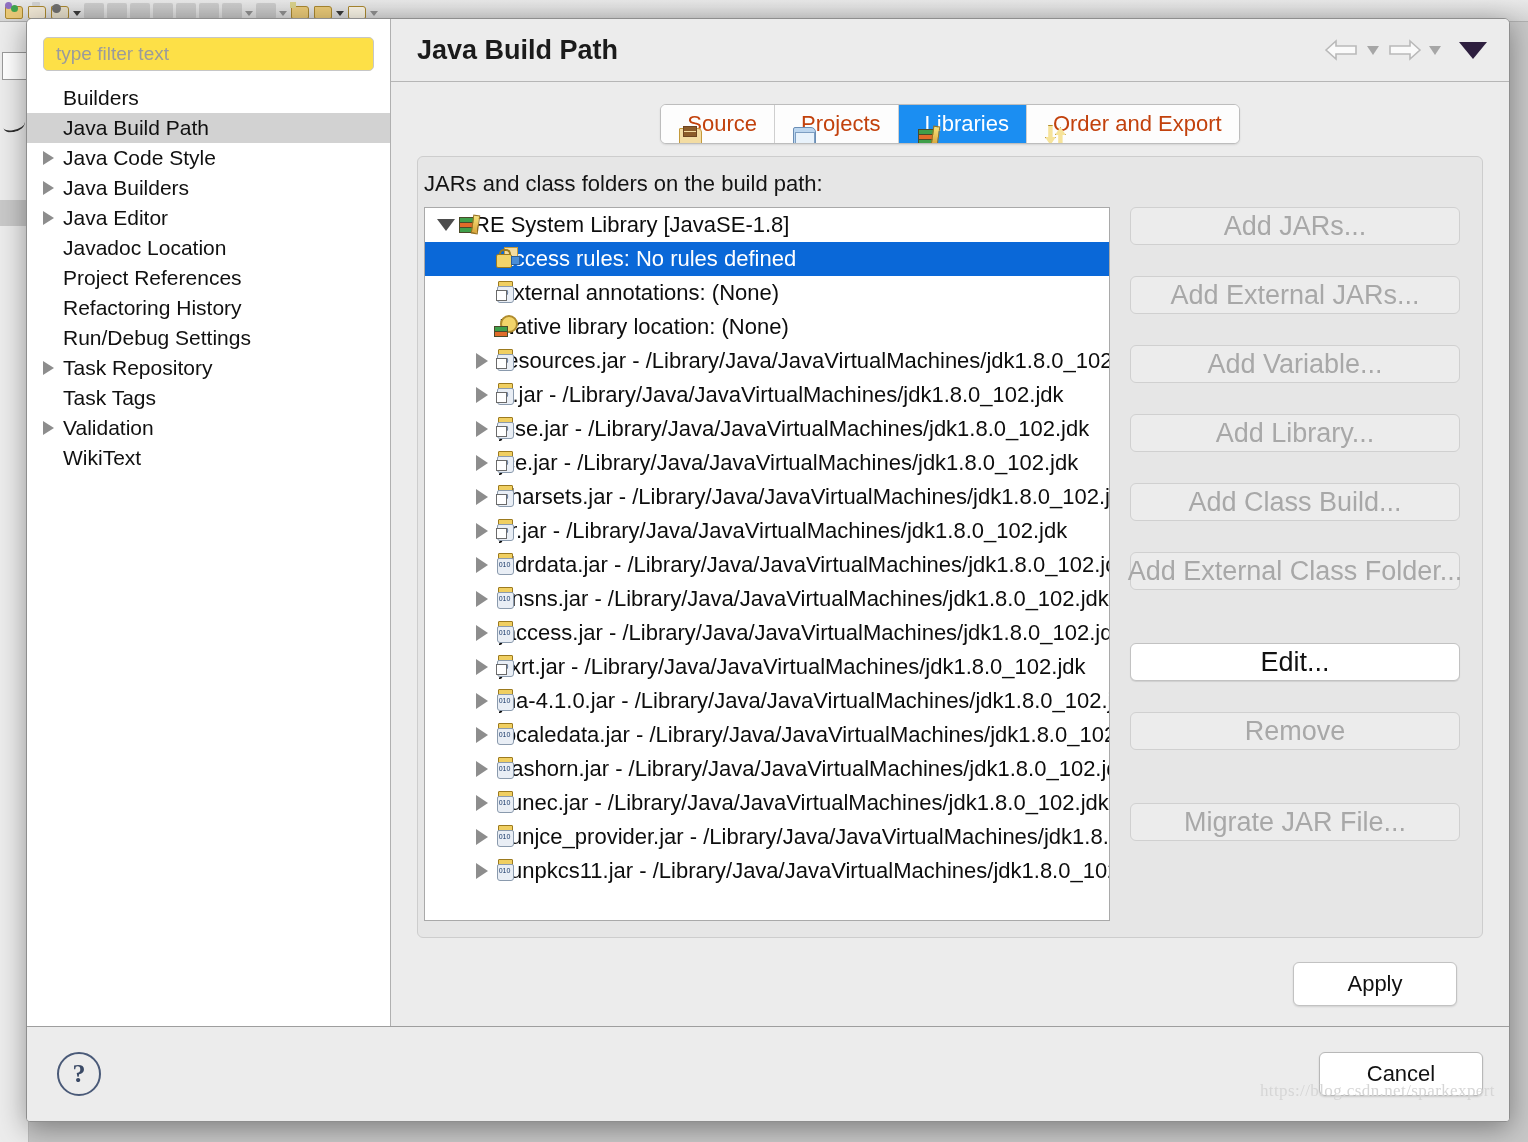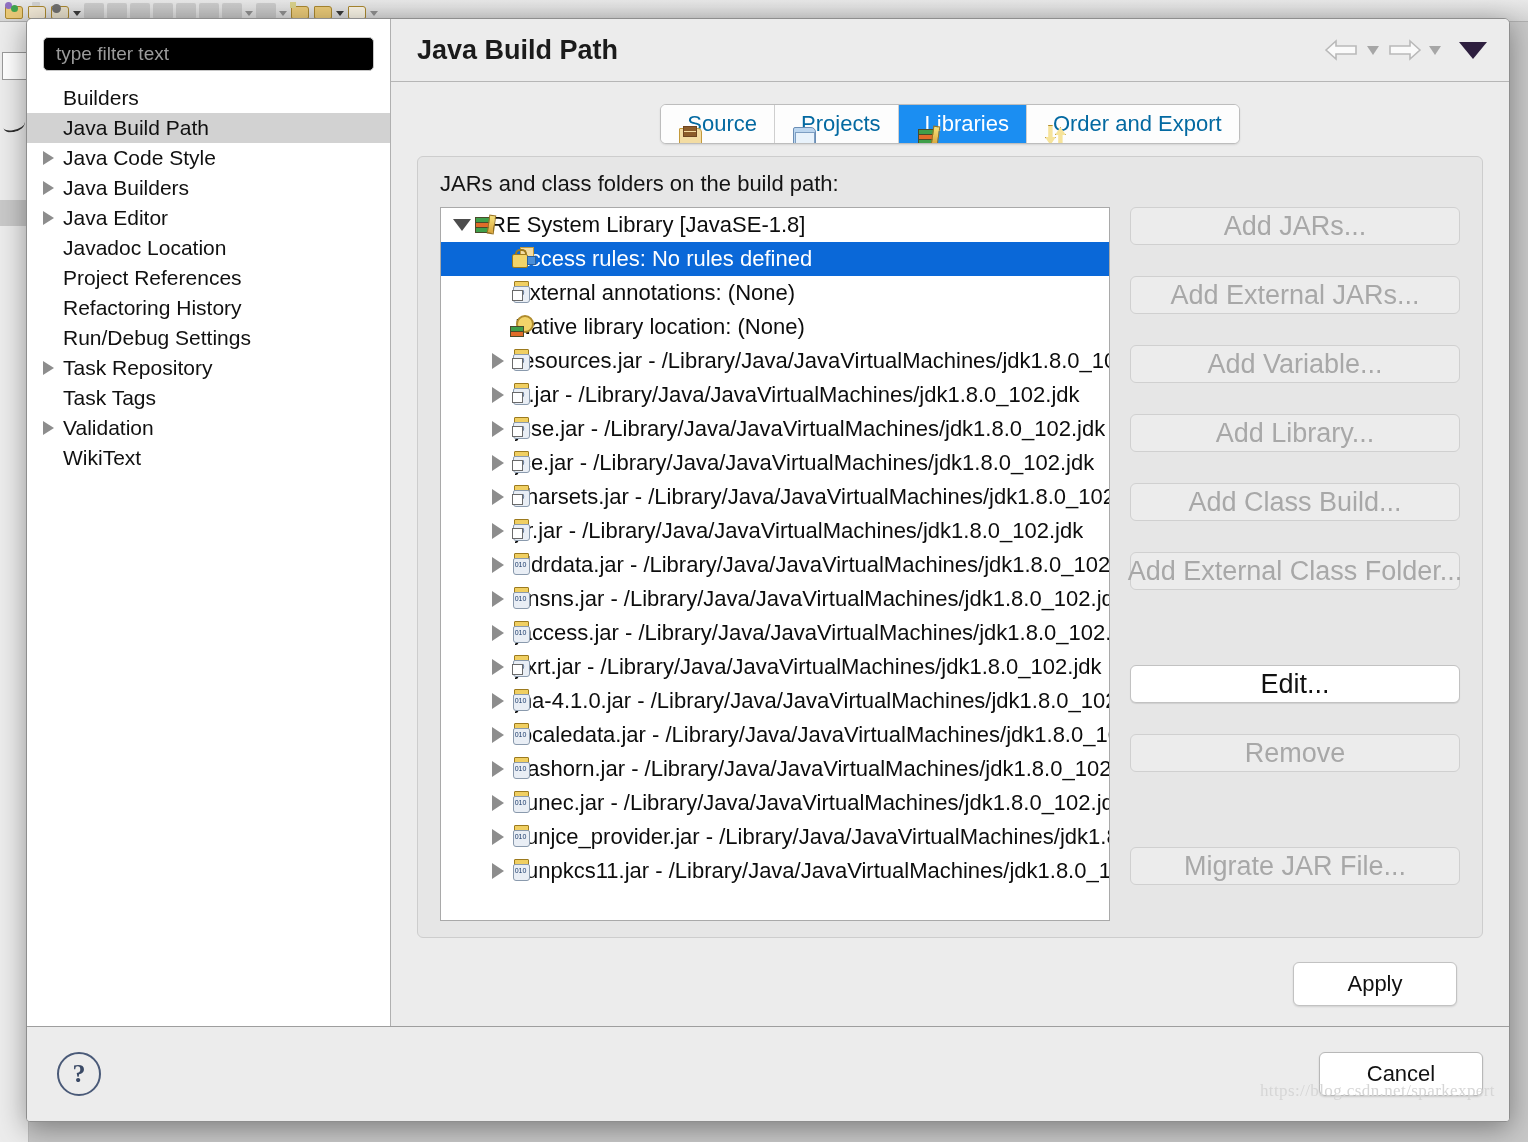--- a/index.html
+++ b/index.html
@@ -98,21 +98,21 @@
   #nav {
     width: 363px; flex: none; background: #ffffff;
     border-right: 1px solid #b0b0b0;
     display: flex; flex-direction: column; min-height: 0;
   }
   #filter-wrap { padding: 18px 16px 10px 16px; flex: none; }
   #filter-input {
     width: 100%; box-sizing: border-box; height: 34px;
     border: 1px solid #c6c6c6; border-radius: 5px;
     font-size: 19px; color: #7e7e7e; padding: 0 12px;
-    background: #000000; outline: none; font-family: "Liberation Sans", sans-serif;
+    background: #fde047; outline: none; font-family: "Liberation Sans", sans-serif;
   }
   #filter-input::placeholder { color: #9b9b9b; }
   #nav-list { flex: 1; overflow: hidden; padding-top: 2px; }
   .nav-item {
     height: 30px; display: flex; align-items: center;
     font-size: 21px; color: #101010; padding-left: 36px;
     position: relative; cursor: default;
   }
   .nav-item.selected { background: #d2d2d2; }
   .nav-arrow {
@@ -151,21 +151,21 @@
     display: flex; justify-content: center; margin-bottom: 12px; flex: none;
   }
   #tabs {
     display: flex; border: 1px solid #bdbdbd; border-radius: 6px;
     overflow: hidden; background: #fff;
     box-shadow: 0 1px 2px rgba(0,0,0,.10);
   }
   .tab {
     display: flex; align-items: center; gap: 9px;
     padding: 0 17px; height: 38px;
-    font-size: 22px; color: #0369a1;
+    font-size: 22px; color: #c2410c;
     border-right: 1px solid #cfcfcf; background: #fdfdfd;
     cursor: default; white-space: nowrap;
   }
   .tab:last-child { border-right: none; }
   .tab.active { background: #1b8ef2; color: #fff; }
 
   
   .ico { width: 24px; height: 22px; position: relative; flex: none; }
   .ico-source .f {
     position: absolute; left: 1px; top: 4px; width: 21px; height: 15px;
@@ -201,21 +201,21 @@
     position: absolute; width: 9px; height: 18px;
     background: #f6e39a; border: 1px solid #b08c2e;
   }
   .ico-order .a1 { left: 1px; top: 1px;  clip-path: polygon(30% 0,70% 0,70% 60%,100% 60%,50% 100%,0 60%,30% 60%); }
   .ico-order .a2 { left: 11px; top: 3px; clip-path: polygon(50% 0,100% 40%,70% 40%,70% 100%,30% 100%,30% 40%,0 40%); }
 
   
   #group {
     flex: 1; min-height: 0;
     background: #e6e6e6; border: 1px solid #cdcdcd; border-radius: 6px;
-    padding: 14px 22px 16px 22px; display: flex; flex-direction: column;
+    padding: 14px 22px 16px 6px; display: flex; flex-direction: column;
     margin-bottom: 4px;
   }
   #group-label { font-size: 22px; color: #141414; margin-bottom: 10px; flex: none; }
   #group-main { flex: 1; display: flex; gap: 20px; min-height: 0; }
 
   
   #tree-wrap {
     flex: 1; min-width: 0;
     background: #ffffff; border: 1px solid #a9a9a9;
     position: relative; overflow: hidden;
@@ -291,21 +291,21 @@
     height: 36px; border-radius: 6px; font-size: 27px;
     display: flex; align-items: center; justify-content: center;
     border: 1px solid #d0d0d0; background: #ececec; color: #a8a8a8;
     margin-bottom: 31px; cursor: default; white-space: nowrap;
     font-family: "Liberation Sans", sans-serif;
   }
   .btn.enabled {
     background: #ffffff; color: #111111; border: 1px solid #c2c2c2;
     box-shadow: 0 1px 1px rgba(0,0,0,.10);
   }
-  .btn.gap-before { margin-top: 44px; border-radius: 6px; }
+  .btn.gap-before { margin-top: 22px; border-radius: 6px; }
 
   
   #apply-row {
     flex: none; height: 84px; display: flex; align-items: center;
     justify-content: flex-end; padding-right: 26px;
   }
   #apply-btn {
     width: 162px; height: 42px; border-radius: 6px;
     background: #ffffff; border: 1px solid #c2c2c2;
     box-shadow: 0 1px 2px rgba(0,0,0,.12);

